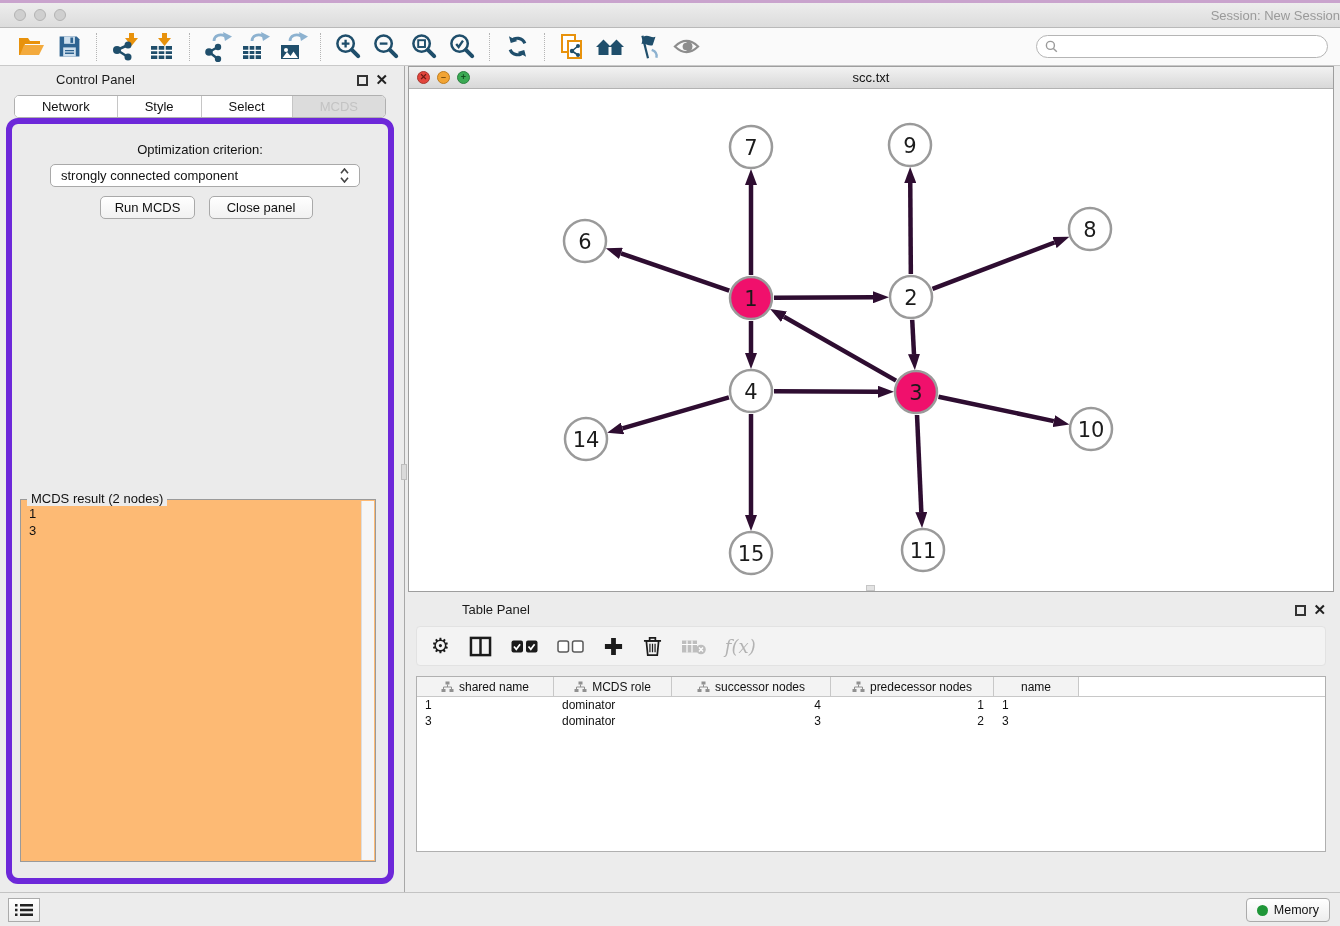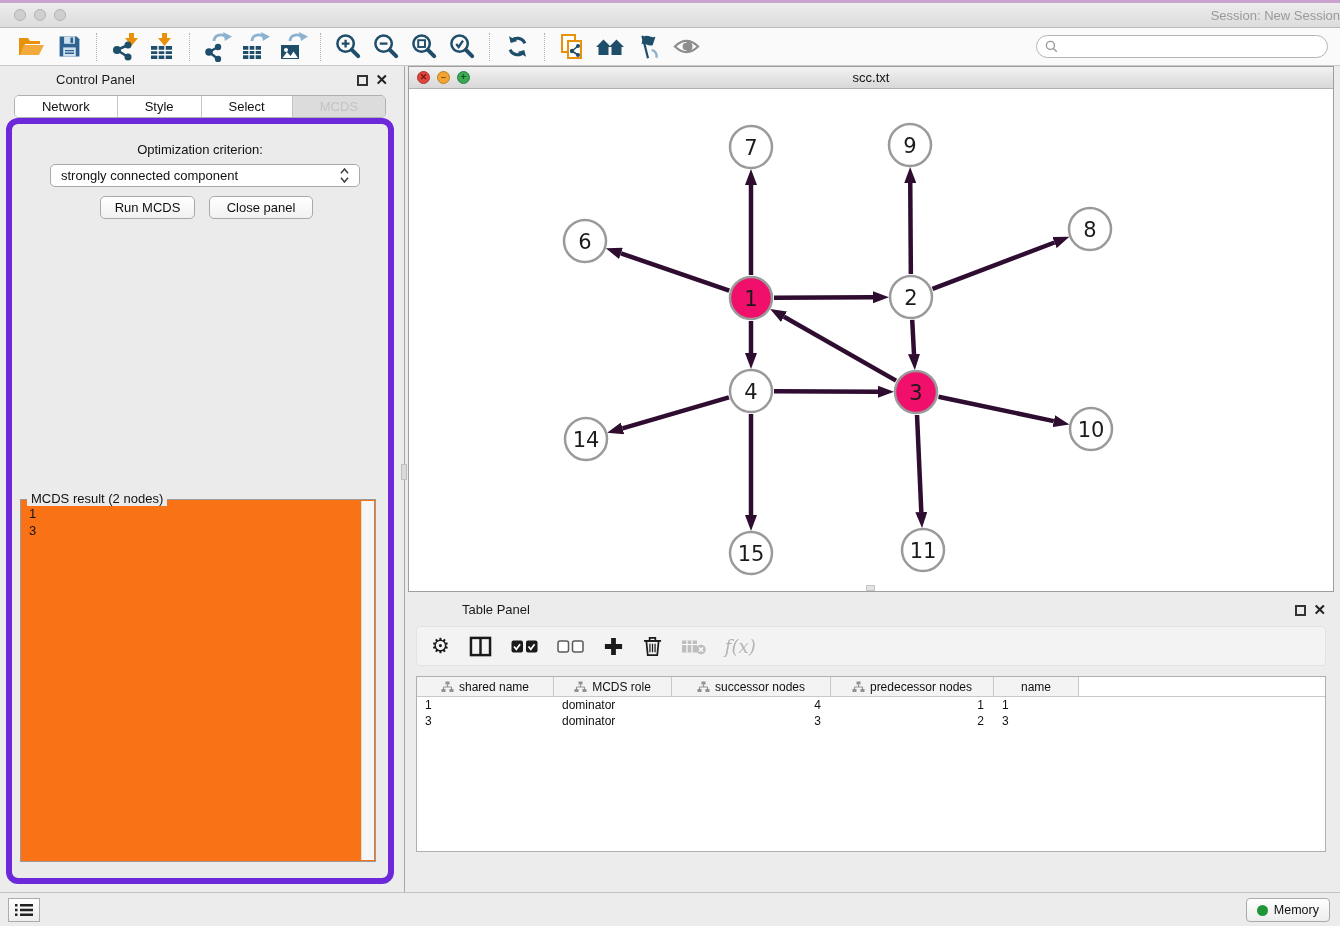--- a/index.html
+++ b/index.html
@@ -46,21 +46,21 @@
   .opt-label { position:absolute; top:18px; left:0; right:0; text-align:center; font-size:13px; color:#111; }
   .opt-select { position:absolute; left:38px; top:40px; width:310px; height:23px; background:#fff;
     border:1px solid #a9a9a9; border-radius:5px; font-size:13px; color:#111; display:flex; align-items:center;
     padding:0 10px; cursor:pointer; }
   .opt-select .spin { margin-left:auto; display:flex; }
   .btn { position:absolute; top:72px; height:23px; background:linear-gradient(#fff,#f1f1f1);
     border:1px solid #a9a9a9; border-radius:5px; font-size:13px; color:#111; cursor:pointer; font-family:inherit; }
   .run-btn { left:88px; width:95px; }
   .closepanel-btn { left:197px; width:104px; }
 
-  .result-box { position:absolute; left:8px; right:12px; top:375px; bottom:16px; border:1px solid #9a9a9a; background:#f97316; }
+  .result-box { position:absolute; left:8px; right:12px; top:375px; bottom:16px; border:1px solid #9a9a9a; background:#fdba74; }
   .result-legend { position:absolute; top:-9px; left:6px; background:#ebebeb; padding:0 4px; font-size:13px; color:#111; }
   .result-lines { position:absolute; top:1px; left:1px; right:15px; bottom:1px; padding:4px 7px;
     font-size:13px; line-height:17px; color:#111; overflow:hidden; }
   .result-scroll { position:absolute; top:1px; bottom:1px; right:1px; width:13px; background:#f6f6f6; border-left:1px solid #ddd; }
 
   
   .splitter-v { position:absolute; left:400px; width:8px; top:0; bottom:0; cursor:col-resize; }
   .splitter-v::before { content:""; position:absolute; left:4px; top:0; bottom:0; width:1px; background:#a8a8a8; }
   .splitter-handle { position:absolute; left:1px; top:398px; width:6px; height:16px; background:#dadada; border:1px solid #bdbdbd; }
 

